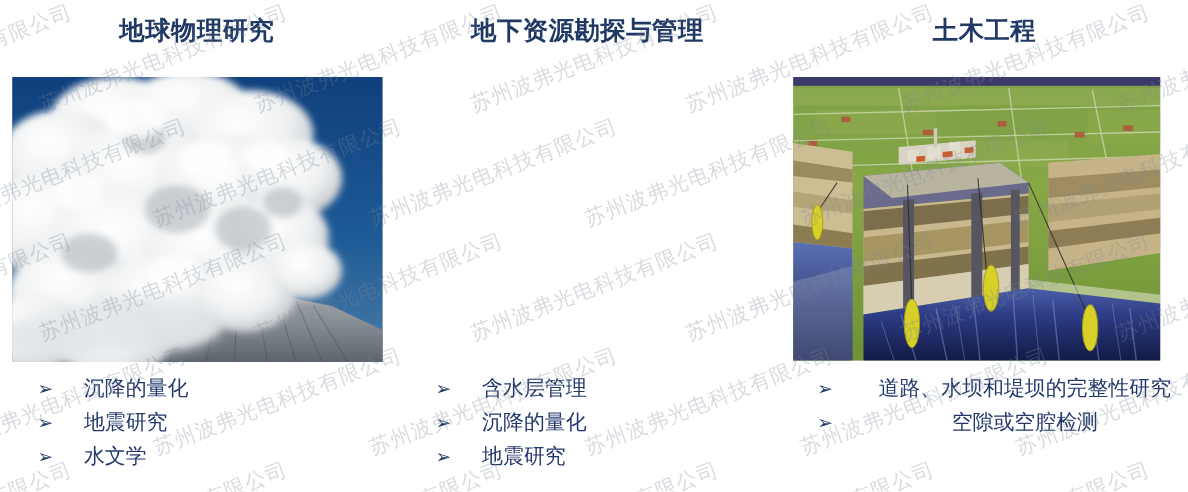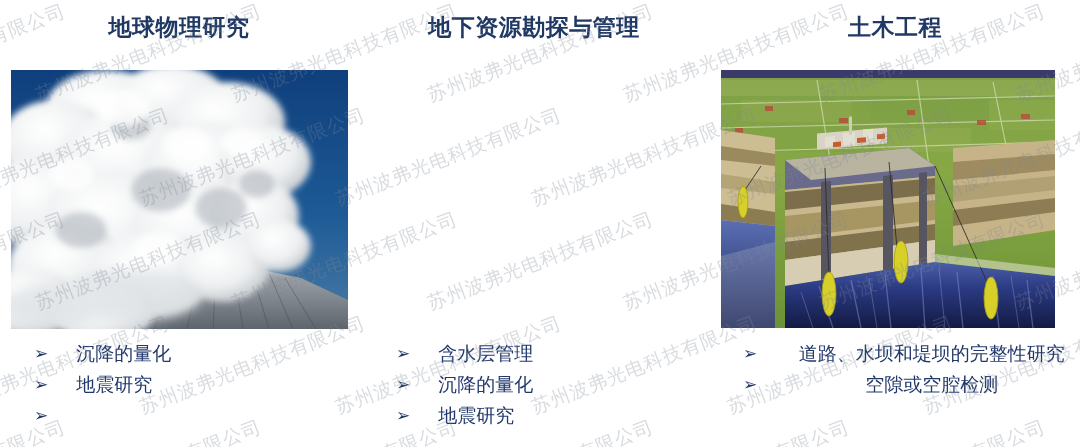--- a/index.html
+++ b/index.html
@@ -205,20 +205,21 @@
       <div class="bullet-row">
         <span class="bullet-mark">➢</span>
         <span class="bullet-text">沉降的量化</span>
       </div>
       <div class="bullet-row">
         <span class="bullet-mark">➢</span>
         <span class="bullet-text">地震研究</span>
       </div>
       <div class="bullet-row">
         <span class="bullet-mark">➢</span>
+        <span class="bullet-text">水文学</span>
       </div>
     </div>
   </div>
 
   <div class="col col-2">
     <div class="col-title">地下资源勘探与管理</div>
 
     <div class="pic pic-2">
       <svg viewBox="0 0 334 258" preserveAspectRatio="none">
         <defs>

